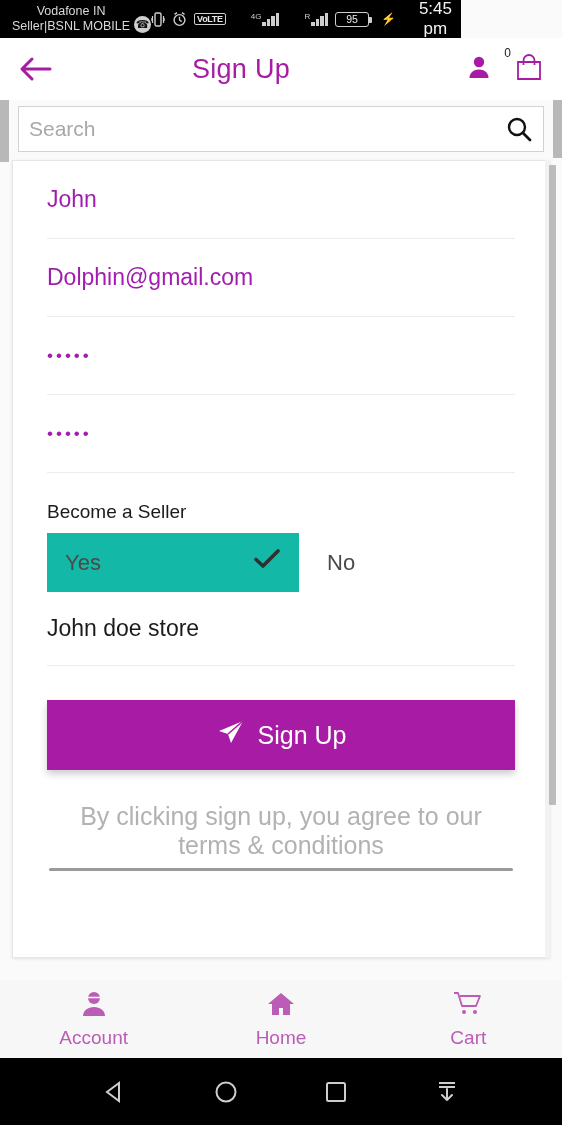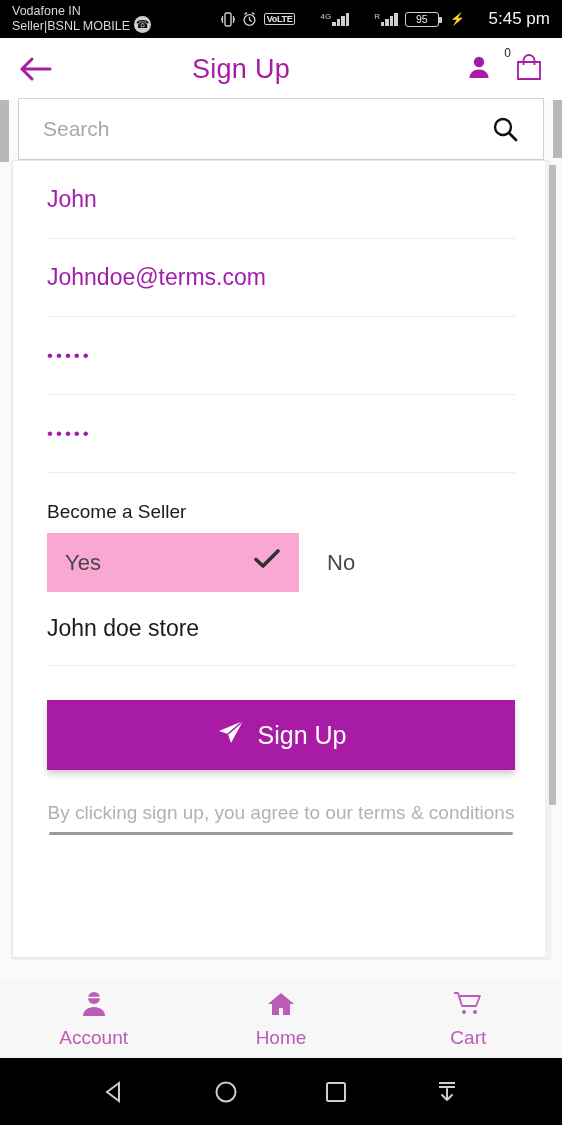--- a/index.html
+++ b/index.html
@@ -6,24 +6,25 @@
   html, body {
     width: 562px; height: 1125px;
     background: #ffffff;
     font-family: "Liberation Sans", sans-serif;
     overflow: hidden;
   }
   .phone { position: relative; width: 562px; height: 1125px; background: #fafafa; }
 
   
   .statusbar {
-    position: absolute; top: 0; left: 0; width: 562px; height: 38px;
+    position: absolute; top: 0; left: 0; width: 461px; height: 38px;
     background: #000; color: #dcdcdc;
     display: flex; align-items: center; justify-content: space-between;
     padding: 0 12px;
+    text-align: center;
   }
   .carrier { display: flex; align-items: center; gap: 4px; }
   .carrier-lines { display: flex; flex-direction: column; line-height: 1.22; }
   .carrier-lines span { font-size: 12.5px; color: #d8d8d8; white-space: nowrap; }
   .phone-badge {
     width: 17px; height: 17px; border-radius: 50%;
     background: #cfcfcf; color: #111;
     display: flex; align-items: center; justify-content: center;
     font-size: 11px; align-self: flex-end; margin-bottom: 1px;
   }
@@ -69,22 +70,22 @@
   .cart-count {
     font-size: 12px; color: #222; margin-right: 3px; margin-top: -6px;
   }
 
   
   .searchrow {
     position: absolute; top: 103px; left: 0; width: 562px; height: 52px;
     display: flex; align-items: center; padding: 0 18px;
   }
   .searchbox {
-    flex: 1; height: 62px; border: 1px solid #d2d2d2; background: #fff;
-    display: flex; align-items: center; padding: 0 24px;
+    flex: 1; height: 46px; border: 1px solid #d2d2d2; background: #fff;
+    display: flex; align-items: center; padding: 0 10px;
   }
   .searchbox input {
     flex: 1; border: 0; outline: 0; font-size: 21px; color: #555;
     font-family: "Liberation Sans", sans-serif; background: transparent;
   }
   .searchbox input::placeholder { color: #a8a8a8; }
   .search-ico { color: #111; display: flex; }
 
   
   .nub-left-top {
@@ -111,37 +112,37 @@
   }
   .field.dots { letter-spacing: 3px; font-size: 17px; }
   .seller-label {
     font-size: 19px; color: #1b1b1b; padding-top: 28px; padding-bottom: 10px;
   }
   .choices { display: flex; align-items: center; }
   .choice {
     display: flex; align-items: center; justify-content: space-between;
     padding: 14px 18px; font-size: 22px; color: #4a4a4a;
   }
-  .choice.selected { background: #f9a8d4; width: 252px; }
+  .choice.selected { background: #14b8a6; width: 252px; }
   .choice.plain { padding-left: 28px; }
   .check { color: #303030; font-size: 26px; font-weight: bold; }
   .store-field {
     height: 74px; display: flex; align-items: center;
     border-bottom: 1px solid #ececec; font-size: 23px; color: #1b1b1b;
   }
   .signup-btn {
     margin: 34px 0 0 0; height: 70px; width: 100%;
     background: #a81ca5; color: #fff;
     display: flex; align-items: center; justify-content: center; gap: 12px;
     font-size: 25px; border: 0; cursor: pointer;
     box-shadow: 0 4px 7px rgba(0,0,0,.20);
     font-family: "Liberation Sans", sans-serif;
   }
   .terms {
-    text-align: center; color: #b2b2b2; font-size: 19px;
+    text-align: center; color: #b2b2b2; font-size: 25px;
     padding: 32px 0 8px 0;
   }
   .divider-dark { height: 3px; background: #9a9a9a; margin: 0 2px; border-radius: 2px; }
 
   
   .scroll-track {
     position: absolute; right: 12px; top: 160px; width: 5px; height: 798px;
     background: #f2f2f2;
   }
   .scroll-thumb {
@@ -262,21 +263,21 @@
     </div>
   </div>
 
   <div class="nub-left-top"></div>
   <div class="nub-right-top"></div>
   <div class="nub-left-card"></div>
 
   <div class="card">
     <div class="form">
       <div class="field">John</div>
-      <div class="field">Johndoe@terms.com</div>
+      <div class="field">Dolphin@gmail.com</div>
       <div class="field dots">•••••</div>
       <div class="field dots">•••••</div>
 
       <div class="seller-label">Become a Seller</div>
 
       <div class="choices">
         <div class="choice selected">
           <span>Yes</span>
           <span class="check">
             <svg width="28" height="24" viewBox="0 0 28 24">

